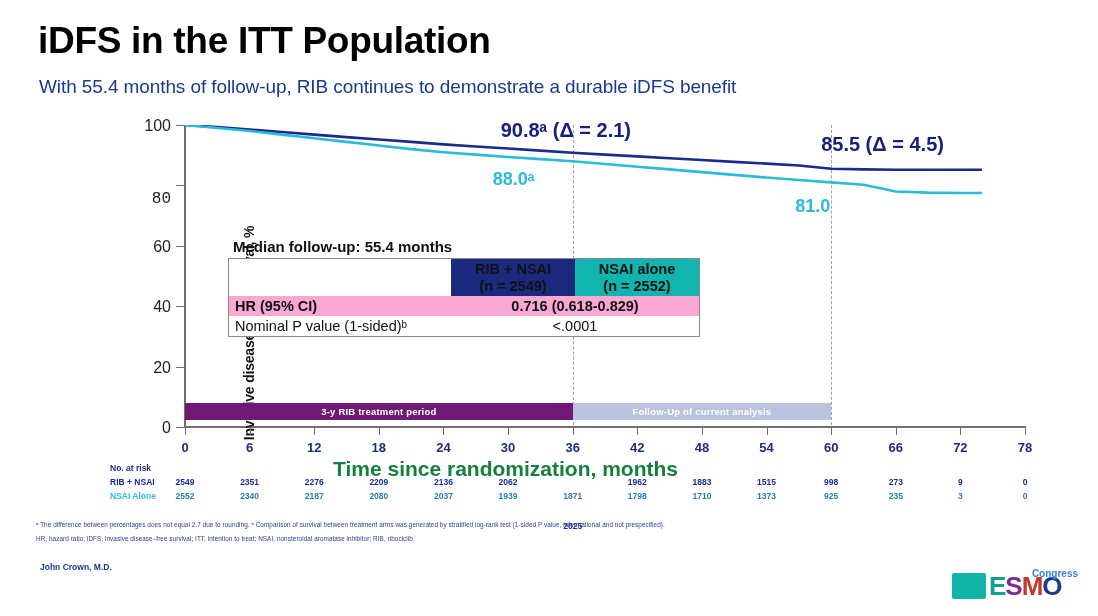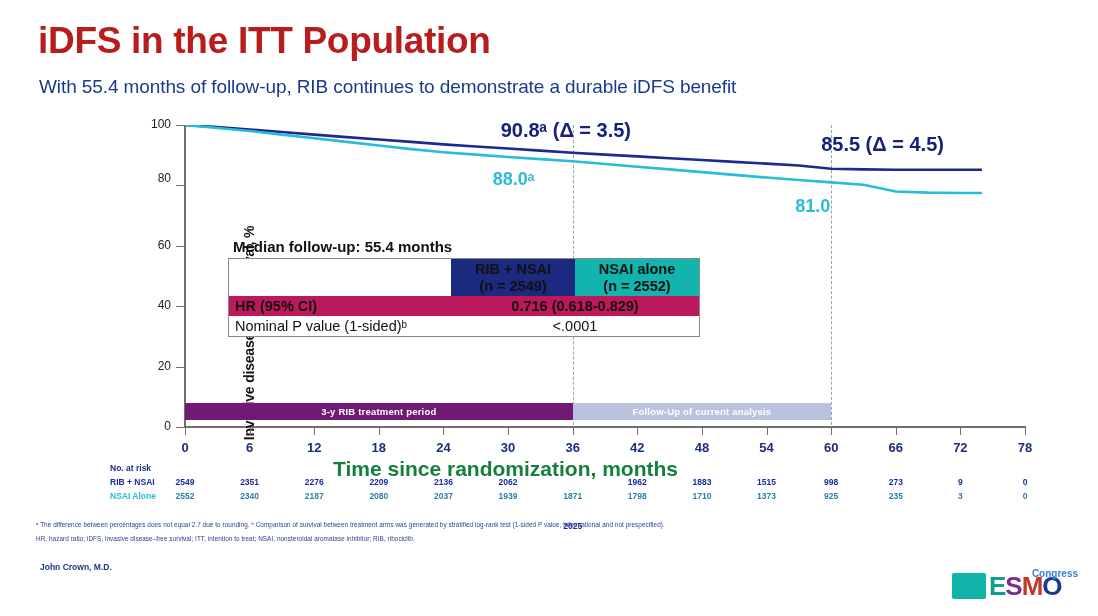--- a/index.html
+++ b/index.html
@@ -10,42 +10,42 @@
     color:#1b2f7a;
     position:relative;
     overflow:hidden;
   }
   .slide{position:absolute;left:0;top:0;width:1098px;height:616px;background:#fff;}
 
   
   .title{
     position:absolute;left:38px;top:20px;
     font-size:37px;font-weight:bold;letter-spacing:-0.3px;
-    color:#b91c1c;
+    color:#000000;
     font-family:"Liberation Sans", sans-serif;
   }
   .subtitle{
     position:absolute;left:39px;top:76px;
     font-size:19px;color:#1b3a8f;
     letter-spacing:-0.1px;
   }
   .axis-y{
     position:absolute;left:184px;top:125px;width:2px;height:302px;
     background:#6f6f6f;
   }
   .axis-x{
     position:absolute;left:184px;top:426px;width:842px;height:2px;
     background:#6f6f6f;
   }
   .ytick{
     position:absolute;left:176px;width:9px;height:1px;background:#6f6f6f;
   }
   .ylabel-txt{
     position:absolute;text-align:right;width:42px;
-    font-size:12px;color:#222;
+    font-size:16px;color:#222;
   }
   .yaxis-title{
     position:absolute;left:-86px;top:200px;
     width:300px;text-align:center;
     transform:rotate(-90deg);
     transform-origin:center center;
     font-size:14px;font-weight:bold;color:#111;
     letter-spacing:-0.2px;
   }
   .xtick{position:absolute;top:427px;width:1px;height:8px;background:#6f6f6f;}
@@ -94,21 +94,21 @@
     width:112px;
   }
   .hd-teal{
     background:#11b5ad;color:#ffffff;font-weight:bold;
     text-align:center;font-size:15px;line-height:1.15;
     width:112px;
   }
   .rowlbl{width:210px;border-right:1px solid #9a9a9a;}
   .ctr{text-align:center;border-right:1px solid #c9c9c9;}
   .ctr-last{text-align:center;}
-  .shaded{background:#be185d;font-weight:bold;margin-left:12px;}
+  .shaded{background:#f9a8d4;font-weight:bold;margin-left:12px;}
   .brdr-top{border-top:1px solid #9a9a9a;}
 
   
   .bar{
     position:absolute;height:17px;
     font-size:9.5px;color:#fff;font-weight:bold;
     text-align:center;line-height:17px;letter-spacing:.2px;
   }
   .bar-navy{background:#701a75;}
   .bar-grey{background:#b9c3de;}
@@ -182,21 +182,21 @@
   <div id="yticks">
       <div class="ytick" style="top: 427px;"></div>
       <div class="ylabel-txt" style="left: 129px; top: 419px;">0</div>
       <div class="ytick" style="top: 366.6px;"></div>
       <div class="ylabel-txt" style="left: 129px; top: 358.6px;">20</div>
       <div class="ytick" style="top: 306.2px;"></div>
       <div class="ylabel-txt" style="left: 129px; top: 298.2px;">40</div>
       <div class="ytick" style="top: 245.8px;"></div>
       <div class="ylabel-txt" style="left: 129px; top: 237.8px;">60</div>
       <div class="ytick" style="top: 185.4px;"></div>
-      <div class="ylabel-txt" style="left: 129px; top: 171px;">80</div>
+      <div class="ylabel-txt" style="left: 129px; top: 190px; font-family: Liberation Mono, monospace;">80</div>
       <div class="ytick" style="top: 125px;"></div>
       <div class="ylabel-txt" style="left: 129px; top: 117px;">100</div>
     </div>
   <div id="xticks">
       <div class="xtick" style="left: 185px;"></div>
       <div class="xtick-lbl" style="left: 170px;">0</div>
       <div class="xtick" style="left: 249.615px;"></div>
       <div class="xtick-lbl" style="left: 234.615px;">6</div>
       <div class="xtick" style="left: 314.231px;"></div>
       <div class="xtick-lbl" style="left: 299.231px;">12</div>
@@ -229,21 +229,21 @@
       <div class="vref" style="left: 572.692px; top: 125px; height: 300px;"></div>
       <div class="vref" style="left: 831.154px; top: 125px; height: 300px;"></div>
     </div>
 
   <svg class="curves" id="curve-svg" viewBox="0 0 840 302" preserveAspectRatio="none">
       <path d="M0.00 0.00 L32.31 2.11 L64.62 4.53 L96.92 6.95 L129.23 9.66 L161.54 12.08 L193.85 14.50 L226.15 16.91 L258.46 19.33 L290.77 21.44 L323.08 23.56 L355.38 25.67 L387.69 27.78 L420.00 29.60 L452.31 31.41 L484.62 33.22 L516.92 35.03 L549.23 36.84 L581.54 38.66 L613.85 40.47 L646.15 43.79 L678.46 44.39 L710.77 44.70 L743.08 44.70 L775.38 44.70 L796.92 44.70" fill="none" stroke="#1b2a8e" stroke-width="2.6" vector-effect="non-scaling-stroke"></path>
       <path d="M0.00 0.00 L32.31 3.02 L64.62 6.04 L96.92 9.66 L129.23 13.29 L161.54 16.91 L193.85 20.54 L226.15 24.16 L258.46 27.18 L290.77 29.60 L323.08 32.01 L355.38 34.13 L387.69 36.24 L420.00 38.96 L452.31 41.68 L484.62 44.39 L516.92 47.11 L549.23 49.83 L581.54 52.55 L613.85 54.96 L646.15 57.38 L678.46 59.80 L710.77 66.44 L743.08 67.65 L775.38 67.95 L796.92 67.95" fill="none" stroke="#29bcd8" stroke-width="2.6" vector-effect="non-scaling-stroke"></path>
     </svg>
 
   <div id="annots">
-      <div class="ann ann-navy" style="left: 500.692px; top: 118.784px;">90.8ᵃ (Δ = 3.5)</div>
+      <div class="ann ann-navy" style="left: 500.692px; top: 118.784px;">90.8ᵃ (Δ = 2.1)</div>
       <div class="ann ann-cyan" style="left: 492.692px; top: 169.24px;">88.0ᵃ</div>
       <div class="ann ann-navy" style="left: 821.154px; top: 132.79px;">85.5 (Δ = 4.5)</div>
       <div class="ann ann-cyan" style="left: 795.154px; top: 196.38px;">81.0</div>
     </div>
 
   <div class="medfu">Median follow-up: 55.4 months</div>
 
   <table class="datatbl">
     <tbody>
         <tr>

